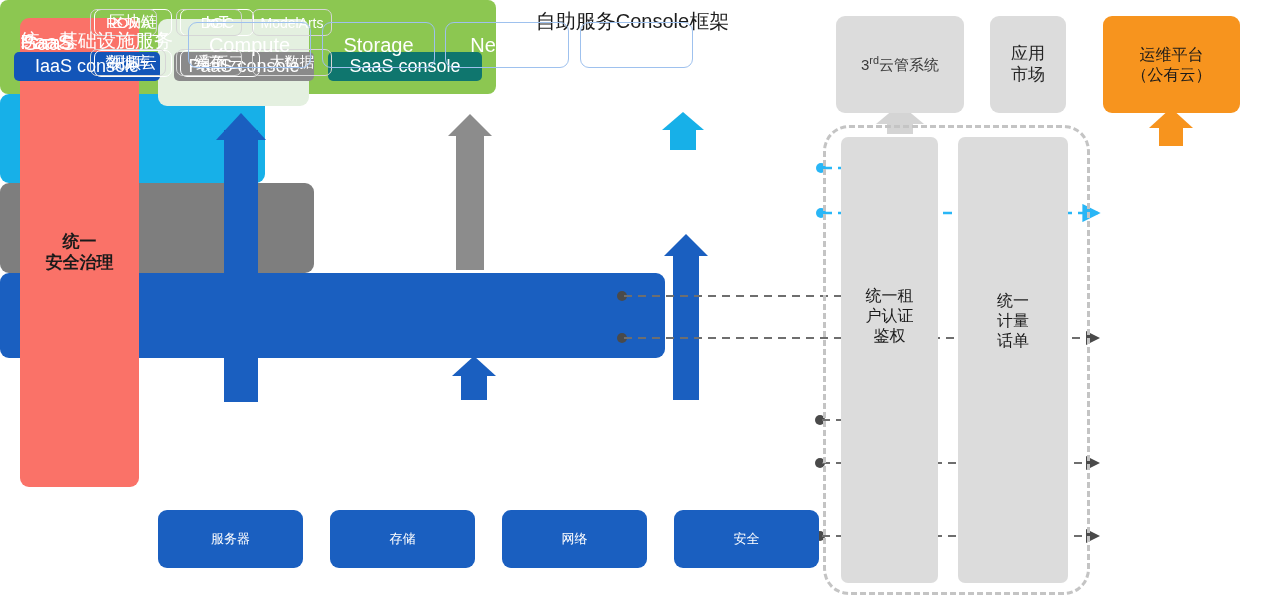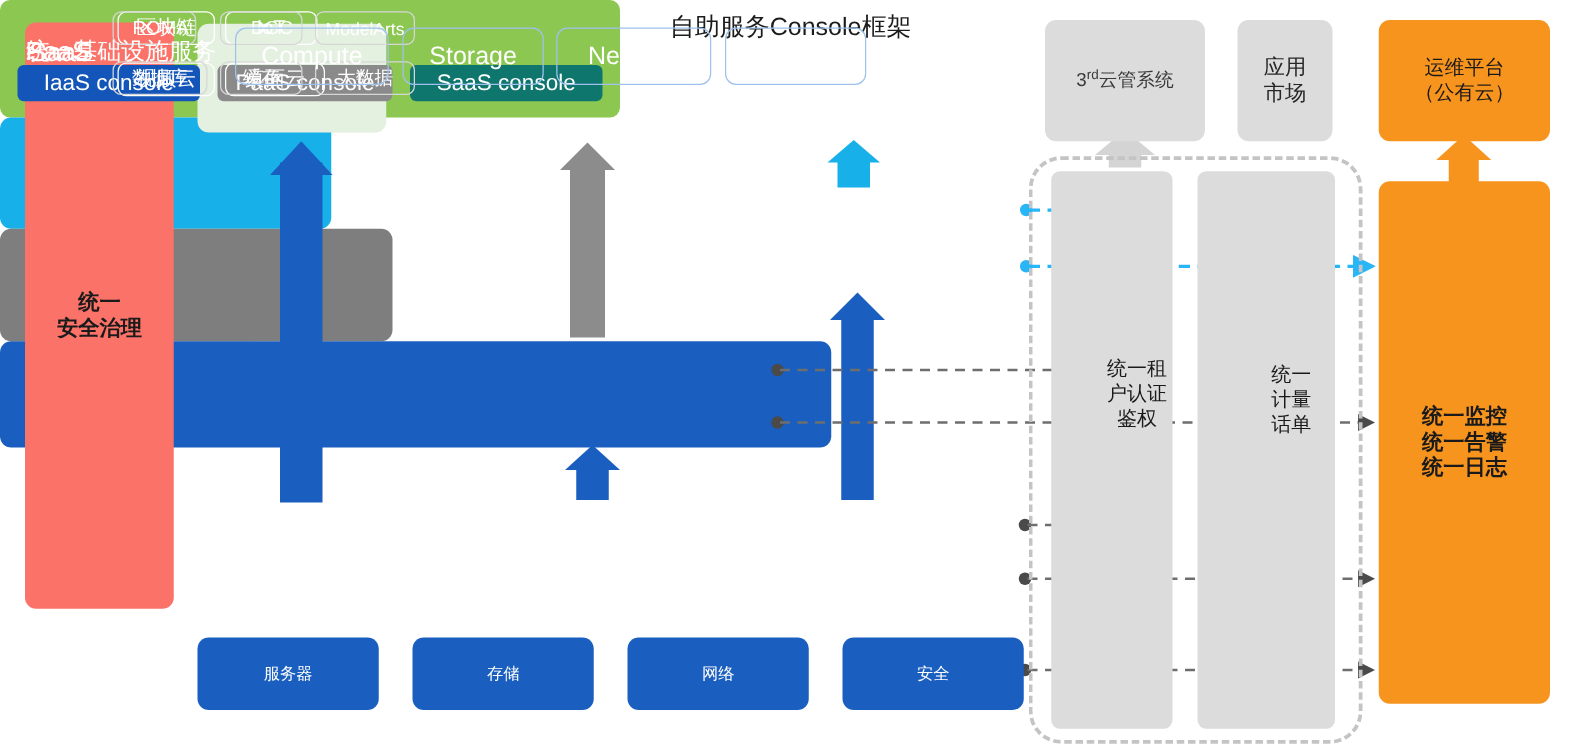--- a/index.html
+++ b/index.html
@@ -65,21 +65,21 @@
   #hw1{left:330px;width:145px;}
   #hw2{left:502px;width:145px;}
   #hw3{left:674px;width:145px;}
 
   
   #dashed-zone{position:absolute;left:823px;top:125px;width:267px;height:470px;border:3px dashed #C4C4C4;border-radius:26px;box-sizing:border-box;}
 
   
   #auth-col{left:841px;top:137px;width:97px;height:446px;background:#DCDCDC;border-radius:7px;color:#1a1a1a;font-size:16px;flex-direction:column;}
   #meter-col{left:958px;top:137px;width:110px;height:446px;background:#DCDCDC;border-radius:7px;color:#1a1a1a;font-size:16px;flex-direction:column;}
-  .vcol-text{position:absolute;left:0;width:100%;text-align:center;line-height:1.26;padding-left:20px;}
+  .vcol-text{position:absolute;left:0;width:100%;text-align:center;line-height:1.26;}
 
   
   #vec{position:absolute;left:0;top:0;width:1265px;height:605px;pointer-events:none;}
 </style>
 </head>
 <body>
 
 <div id="stage">
 
   <svg id="vec" viewBox="0 0 1265 605">
@@ -194,27 +194,20 @@
     </div>
   </div>
 
   <div class="box" id="ops-top">
     <div>
       <div>运维平台</div>
       <div>（公有云）</div>
     </div>
   </div>
 
-  <div class="box" id="ops-col">
-    <div>
-      <div>统一监控</div>
-      <div>统一告警</div>
-      <div>统一日志</div>
-    </div>
-  </div>
 
   <div id="saas-block">
     <div id="saas-label">SaaS</div>
     <div class="saas-chip" id="saas-c0">区块链</div>
     <div class="saas-chip" id="saas-c1">IoT</div>
     <div class="saas-chip" id="saas-c2">视频云</div>
     <div class="saas-chip" id="saas-c3">桌面云</div>
   </div>
 
   <div id="paas-block">

